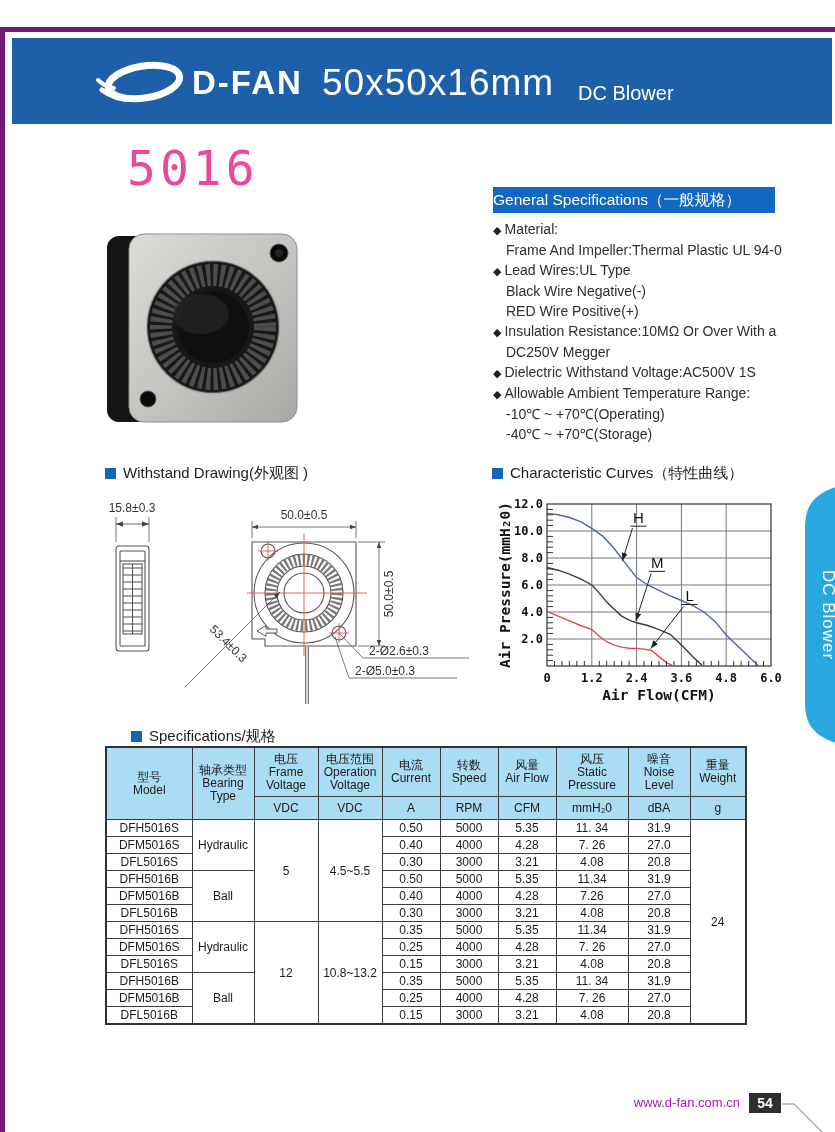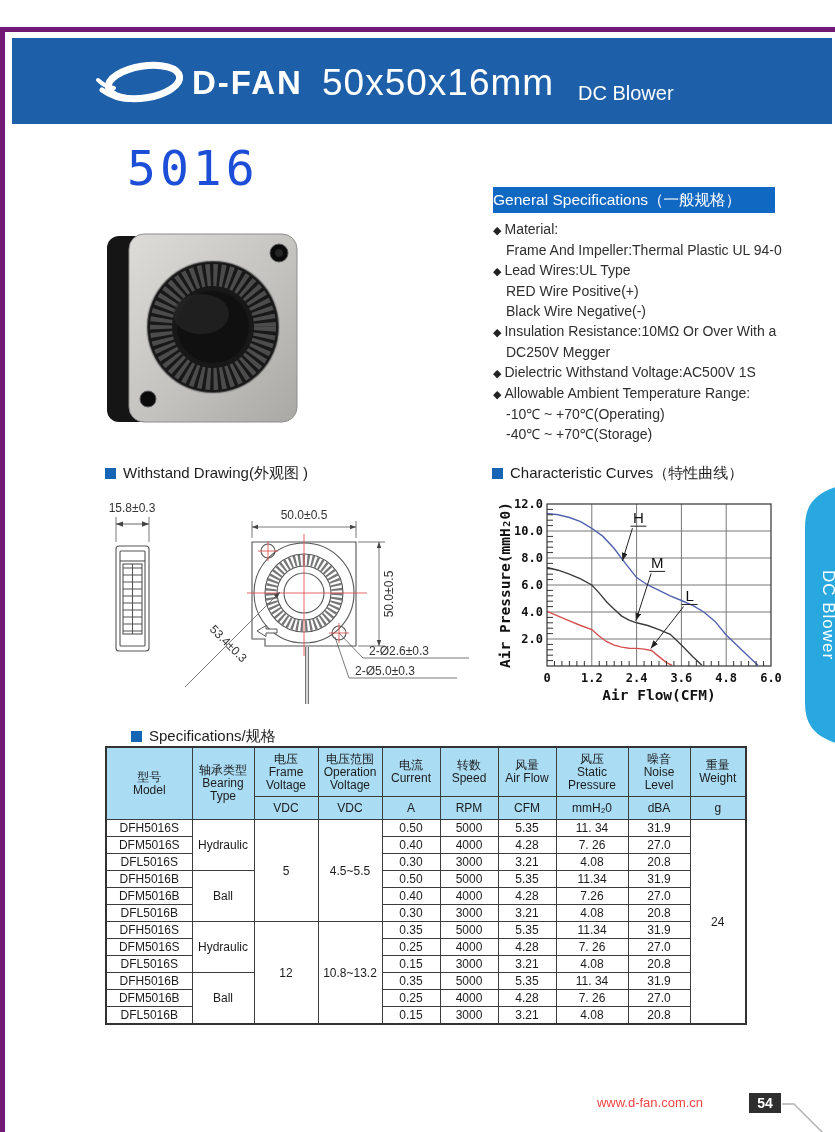--- a/index.html
+++ b/index.html
@@ -4,21 +4,21 @@
 <style>
   html,body{margin:0;padding:0;background:#fff;}
   .page{position:relative;width:833px;height:1130px;border:5px solid #701a75;background:#fff;
         font-family:"Liberation Sans", sans-serif;overflow:hidden;margin-top:27px;}
   
   .topbar{position:absolute;left:7px;top:6px;right:6px;height:86px;background:var(--c-header,#1d5fa8);}
   .logo{position:absolute;left:82px;top:14px;}
   .main-title{position:absolute;left:310px;top:24px;color:#fff;font-size:37px;letter-spacing:1px;}
   .sub-title{position:absolute;left:566px;top:44px;color:#fff;font-size:20px;}
   
-  .model-no{position:absolute;left:122px;top:108px;font-size:48px;color:#1d4ed8;
+  .model-no{position:absolute;left:122px;top:108px;font-size:48px;color:#ec4899;
             font-family:"DejaVu Sans Mono",monospace;letter-spacing:4px;}
   .product{position:absolute;left:98px;top:192px;}
   
   .gs-bar{position:absolute;left:488px;top:155px;width:282px;height:26px;line-height:26px;
           background:var(--c-bar,#1068c2);color:#fff;font-size:15.5px;box-sizing:border-box;}
   .gs-list{position:absolute;left:488px;top:187px;width:310px;font-size:14px;line-height:20px;color:#2e2e2e;}
   .gs-item{white-space:nowrap;}
   .gs-item .dia{font-size:11px;margin-right:3px;color:#222;}
   .gs-item.cont{padding-left:13px;}
   
@@ -41,21 +41,21 @@
   .tab text{font-size:17px;fill:#fff;letter-spacing:1px;font-family:"Liberation Sans",sans-serif;}
   
   .spec{position:absolute;left:100px;top:714px;width:640px;border-collapse:collapse;
         table-layout:fixed;border:2px solid #333;font-size:12px;color:#1c1c1c;}
   .spec th,.spec td{border:1px solid #3c3c3c;text-align:center;padding:0;}
   .spec thead th{background:var(--c-thead,#aadcf4);font-weight:normal;white-space:pre-line;line-height:13px;}
   .spec thead tr.hrow1 th{height:48px;}
   .spec thead tr.hrow2 th{height:22px;}
   .spec tbody td{height:16px;font-size:12px;}
   
-  .site{position:absolute;left:555px;top:1063px;width:180px;text-align:center;color:#ef4444;font-size:13px;}
+  .site{position:absolute;left:555px;top:1063px;width:180px;text-align:right;color:#a21caf;font-size:13px;}
   .pageno{position:absolute;left:744px;top:1061px;width:32px;height:20px;background:#2e2e2e;color:#fff;
           font-size:14px;font-weight:bold;text-align:center;line-height:20px;}
   .footlines{position:absolute;left:735px;top:1057px;}
 </style>
 </head>
 <body>
 
 <div class="page">
 
   <div class="topbar">
@@ -90,22 +90,22 @@
     <circle cx="176" cy="29" r="9" fill="#0a0a0a" stroke="#5a5a5a"></circle>
     <circle cx="176" cy="29" r="4" fill="#242424"></circle>
     <circle cx="45" cy="175" r="8" fill="#0a0a0a" stroke="#5a5a5a"></circle>
   </svg>
 
   <div class="gs-bar">General Specifications（一般规格）</div>
   <div class="gs-list" id="gs-list">
       <div class="gs-item"><span class="dia">◆</span><span>Material:</span></div>
       <div class="gs-item cont"><span>Frame And Impeller:Thermal Plastic UL 94-0</span></div>
       <div class="gs-item"><span class="dia">◆</span><span>Lead Wires:UL Type</span></div>
+      <div class="gs-item cont"><span>Black Wire Negative(-)</span></div>
       <div class="gs-item cont"><span>RED Wire Positive(+)</span></div>
-      <div class="gs-item cont"><span>Black Wire Negative(-)</span></div>
       <div class="gs-item"><span class="dia">◆</span><span>Insulation Resistance:10MΩ Or Over With a</span></div>
       <div class="gs-item cont"><span>DC250V Megger</span></div>
       <div class="gs-item"><span class="dia">◆</span><span>Dielectric Withstand Voltage:AC500V 1S</span></div>
       <div class="gs-item"><span class="dia">◆</span><span>Allowable Ambient Temperature Range:</span></div>
       <div class="gs-item cont"><span>-10℃ ~ +70℃(Operating)</span></div>
       <div class="gs-item cont"><span>-40℃ ~ +70℃(Storage)</span></div>
     </div>
 
   <div class="sec sec-dim">
     <span class="sq"></span><span>Withstand Drawing(外观图 )</span>

